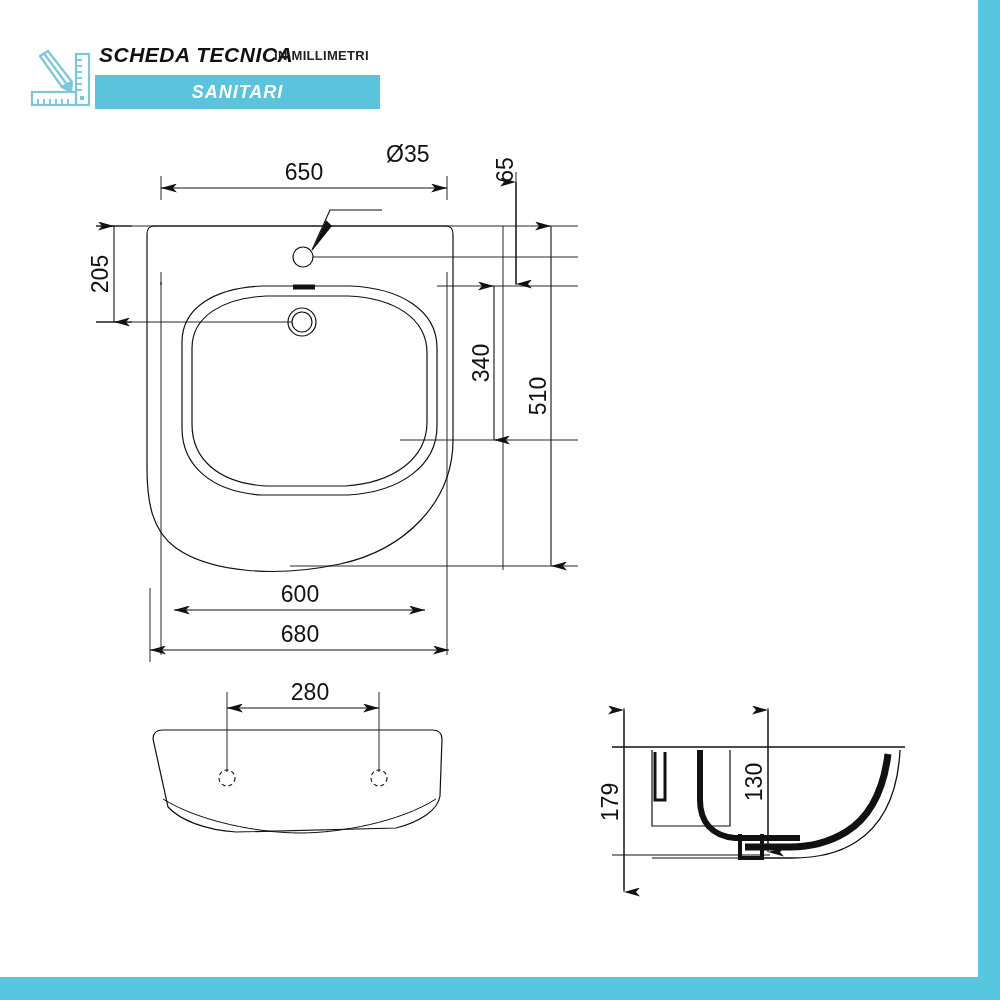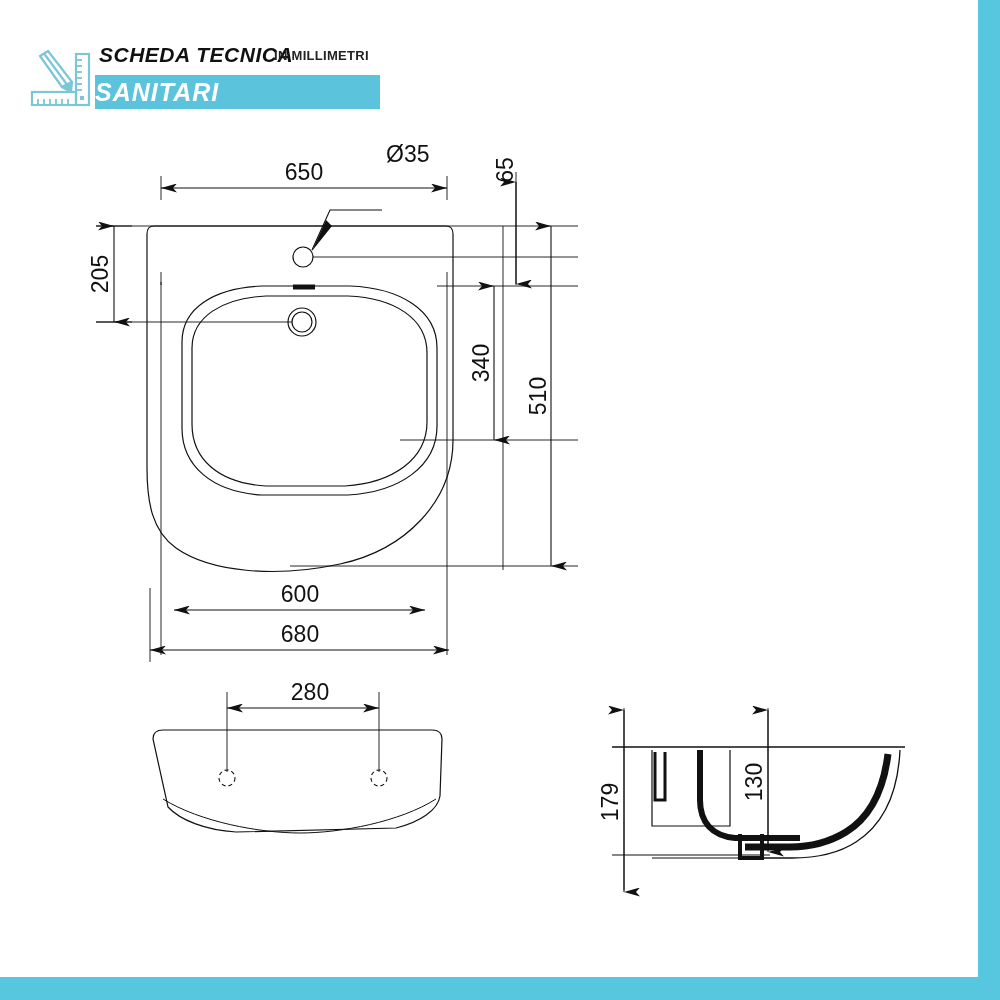--- a/index.html
+++ b/index.html
@@ -79,23 +79,23 @@
     height: 34px;
     background: #5cc3dd;
   }
   .banner-label {
     position: absolute;
     left: 0;
     top: 0;
     width: 285px;
     height: 34px;
     line-height: 34px;
-    text-align: left;
+    text-align: center;
     color: #ffffff;
-    font-size: 25px;
+    font-size: 18px;
     font-weight: bold;
     font-style: italic;
     letter-spacing: 1px;
   }
 
   
   .drawing {
     position: absolute;
     left: 0;
     top: 110px;

